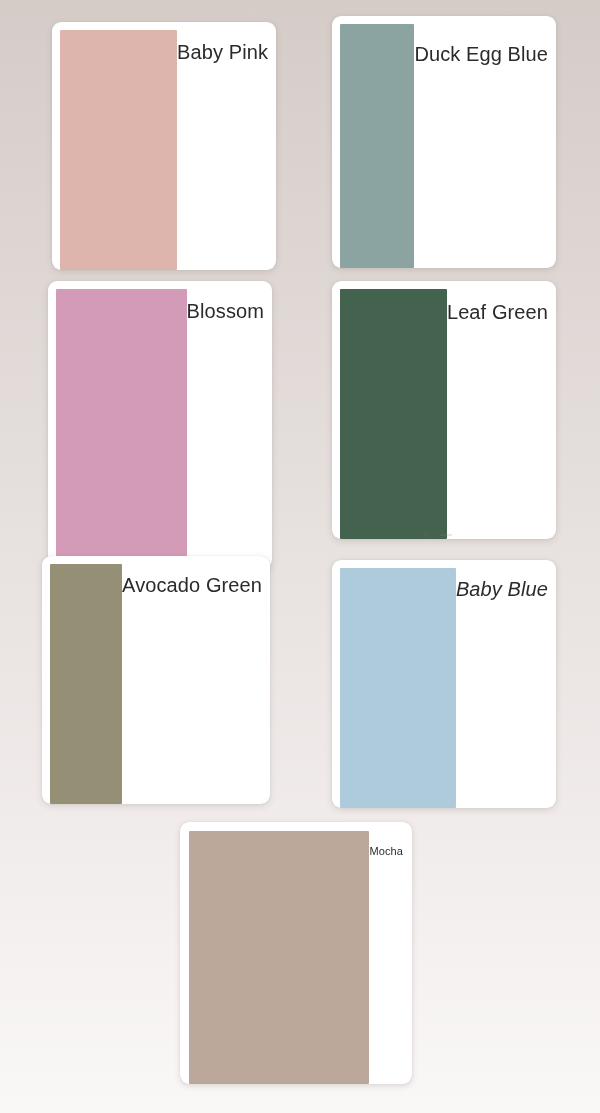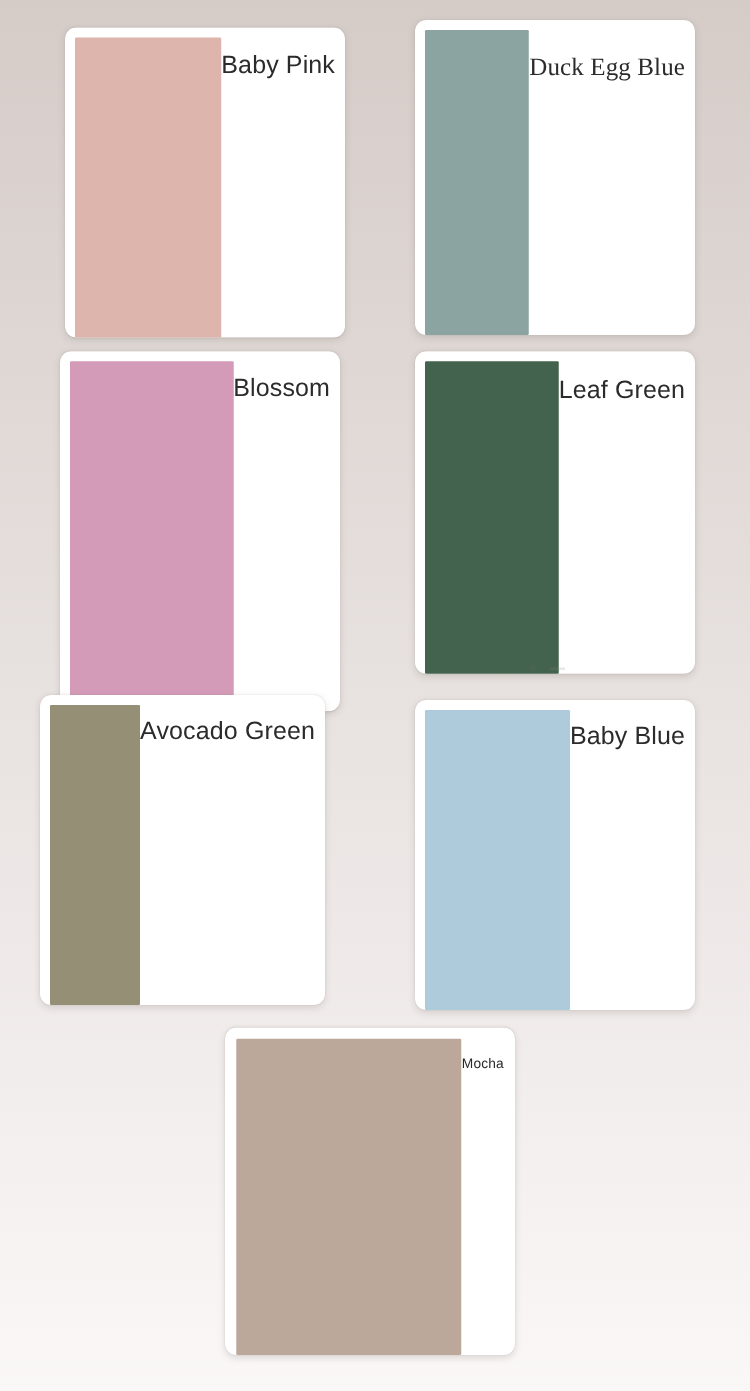--- a/index.html
+++ b/index.html
@@ -55,37 +55,37 @@
     font-weight: 400;
   }
 
   
   .card-0 { left: 52px;  top: 22px;  width: 224px; height: 248px;
             padding: 8px 8px 0 8px; }
   .card-0 .swatch-label { height: 44px; font-size: 20px; }
 
   .card-1 { left: 332px; top: 16px;  width: 224px; height: 252px;
             padding: 8px 8px 0 8px; }
-  .card-1 .swatch-label { height: 60px; font-size: 20px; font-family: Liberation Serif, serif; }
+  .card-1 .swatch-label { height: 60px; font-size: 20px; }
 
   .card-2 { left: 48px;  top: 281px; width: 224px; height: 288px;
             padding: 8px 8px 0 8px; }
   .card-2 .swatch-label { height: 44px; font-size: 20px; }
 
   .card-3 { left: 332px; top: 281px; width: 224px; height: 258px;
             padding: 8px 8px 0 8px; }
   .card-3 .swatch-label { height: 46px; font-size: 20px; }
 
-  .card-4 { left: 32px;  top: 556px; width: 228px; height: 248px;
+  .card-4 { left: 42px;  top: 556px; width: 228px; height: 248px;
             padding: 8px 8px 0 8px; }
   .card-4 .swatch-label { height: 42px; font-size: 20px; }
 
   .card-5 { left: 332px; top: 560px; width: 224px; height: 248px;
             padding: 8px 8px 0 8px; }
-  .card-5 .swatch-label { height: 42px; font-size: 20px; }
+  .card-5 .swatch-label { height: 42px; font-size: 20px; font-style: italic; }
 
   .card-6 { left: 180px; top: 822px; width: 232px; height: 262px;
             padding: 9px 9px 0 9px; }
   .card-6 .swatch-label { height: 40px; font-size: 11px; }
 
   .cursor-artifact {
     position: absolute;
     left: 424px;
     top: 531px;
     width: 28px;

